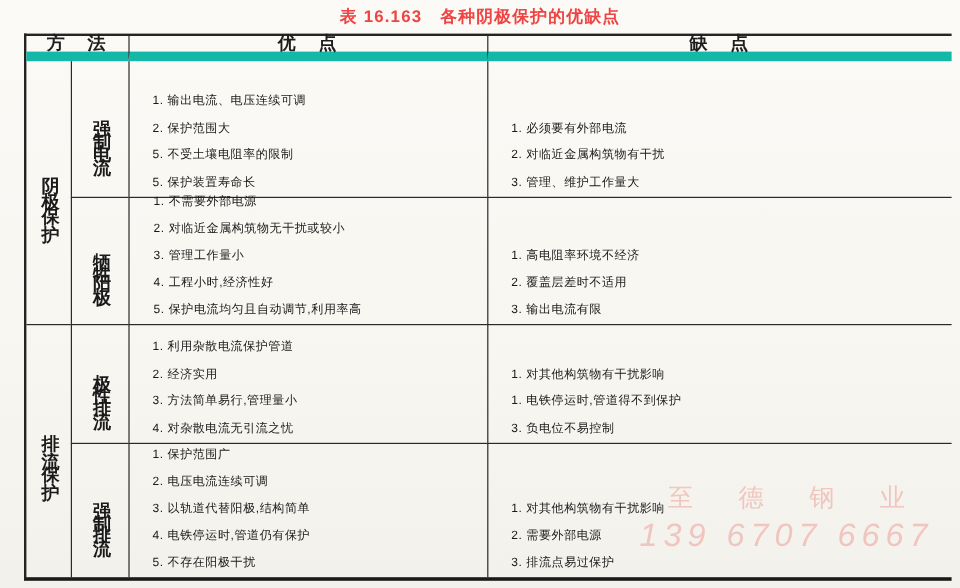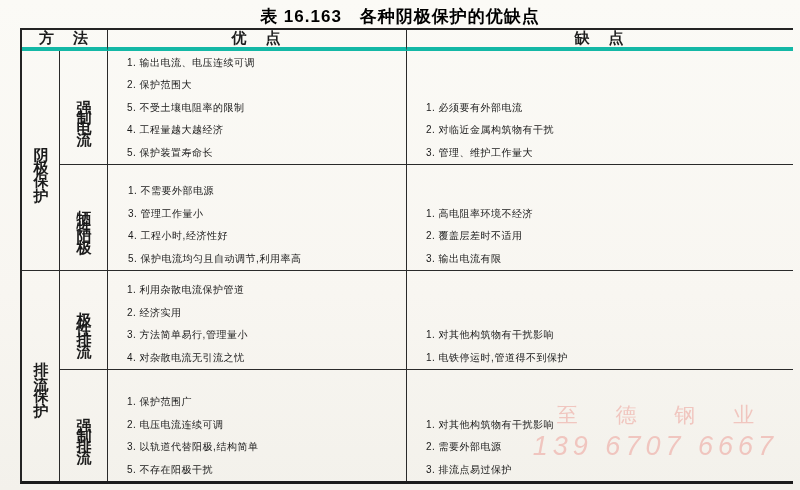--- a/index.html
+++ b/index.html
@@ -7,39 +7,39 @@
     width:800px;height:490px;
     background:linear-gradient(180deg,#fbfaf6 0%,#f8f6f1 60%,#f3f1eb 100%);
     font-family:"Liberation Sans","DejaVu Sans",sans-serif;
     color:#1d1d1d;
     position:relative;
     overflow:hidden;
   }
   .page-title{
     position:absolute;top:5px;left:0;width:100%;
     text-align:center;
-    font-size:17px;font-weight:bold;
+    font-size:14px;font-weight:bold;
     letter-spacing:1px;
-    color:#000000;
+    color:#ef4444;
   }
   .scan-table{
     position:absolute;top:28px;left:20px;width:773px;
     display:grid;
     grid-template-columns:37px 48px 299px auto;
     grid-template-rows:21px 113px 106px 99px 112px;
     border-top:2px solid #242424;
     border-left:2px solid #242424;
     border-bottom:3px solid #1b1b1b;
     box-sizing:border-box;
   }
   .cell{box-sizing:border-box;}
   .hdr{
     display:flex;align-items:center;justify-content:center;
     font-size:15px;font-weight:bold;
-    border-bottom:4px solid #14b8a6;
+    border-bottom:8px solid #14b8a6;
     letter-spacing:2px;
   }
   .bl{border-left:1.5px solid #2a2a2a;}
   .bt{border-top:1.5px solid #2a2a2a;}
   .v-label{
     display:flex;align-items:center;justify-content:center;
   }
   .v-text{
     writing-mode:vertical-lr;
     text-orientation:upright;
@@ -95,34 +95,34 @@
     <span class="v-text group-text">阴极保护</span>
   </div>
 
   <div class="cell v-label bl" style="grid-column:2;grid-row:2;">
     <span class="v-text method-text">强制电流</span>
   </div>
   <div class="cell list-cell bl" style="grid-column:3;grid-row:2;">
       <div class="item">1. 输出电流、电压连续可调</div>
       <div class="item">2. 保护范围大</div>
       <div class="item">5. 不受土壤电阻率的限制</div>
-      <div class="item">4. 工程量越大越经济</div>
       <div class="item">5. 保护装置寿命长</div>
     </div>
   <div class="cell list-cell bl" style="grid-column:4;grid-row:2;">
       <div class="item">1. 必须要有外部电流</div>
       <div class="item">2. 对临近金属构筑物有干扰</div>
       <div class="item">3. 管理、维护工作量大</div>
     </div>
 
   <div class="cell v-label bl bt" style="grid-column:2;grid-row:3;">
     <span class="v-text method-text">牺牲阳极</span>
   </div>
   <div class="cell list-cell bl bt" style="grid-column:3;grid-row:3;padding-left:20px;">
       <div class="item">1. 不需要外部电源</div>
+      <div class="item">2. 对临近金属构筑物无干扰或较小</div>
       <div class="item">3. 管理工作量小</div>
       <div class="item">4. 工程小时,经济性好</div>
       <div class="item">5. 保护电流均匀且自动调节,利用率高</div>
     </div>
   <div class="cell list-cell bl bt" style="grid-column:4;grid-row:3;">
       <div class="item">1. 高电阻率环境不经济</div>
       <div class="item">2. 覆盖层差时不适用</div>
       <div class="item">3. 输出电流有限</div>
     </div>
 
@@ -135,29 +135,31 @@
   </div>
   <div class="cell list-cell bl bt" style="grid-column:3;grid-row:4;">
       <div class="item">1. 利用杂散电流保护管道</div>
       <div class="item">2. 经济实用</div>
       <div class="item">3. 方法简单易行,管理量小</div>
       <div class="item">4. 对杂散电流无引流之忧</div>
     </div>
   <div class="cell list-cell bl bt" style="grid-column:4;grid-row:4;">
       <div class="item">1. 对其他构筑物有干扰影响</div>
       <div class="item">1. 电铁停运时,管道得不到保护</div>
+      <div class="item">3. 负电位不易控制</div>
     </div>
 
   <div class="cell v-label bl bt" style="grid-column:2;grid-row:5;">
     <span class="v-text method-text">强制排流</span>
   </div>
   <div class="cell list-cell bl bt" style="grid-column:3;grid-row:5;">
       <div class="item">1. 保护范围广</div>
       <div class="item">2. 电压电流连续可调</div>
       <div class="item">3. 以轨道代替阳极,结构简单</div>
+      <div class="item">4. 电铁停运时,管道仍有保护</div>
       <div class="item">5. 不存在阳极干扰</div>
     </div>
   <div class="cell list-cell bl bt" style="grid-column:4;grid-row:5;">
       <div class="item">1. 对其他构筑物有干扰影响</div>
       <div class="item">2. 需要外部电源</div>
       <div class="item">3. 排流点易过保护</div>
     </div>
 </div>
 
 <div class="watermark" style="color: rgb(239, 183, 176); margin-left: 44px;">

